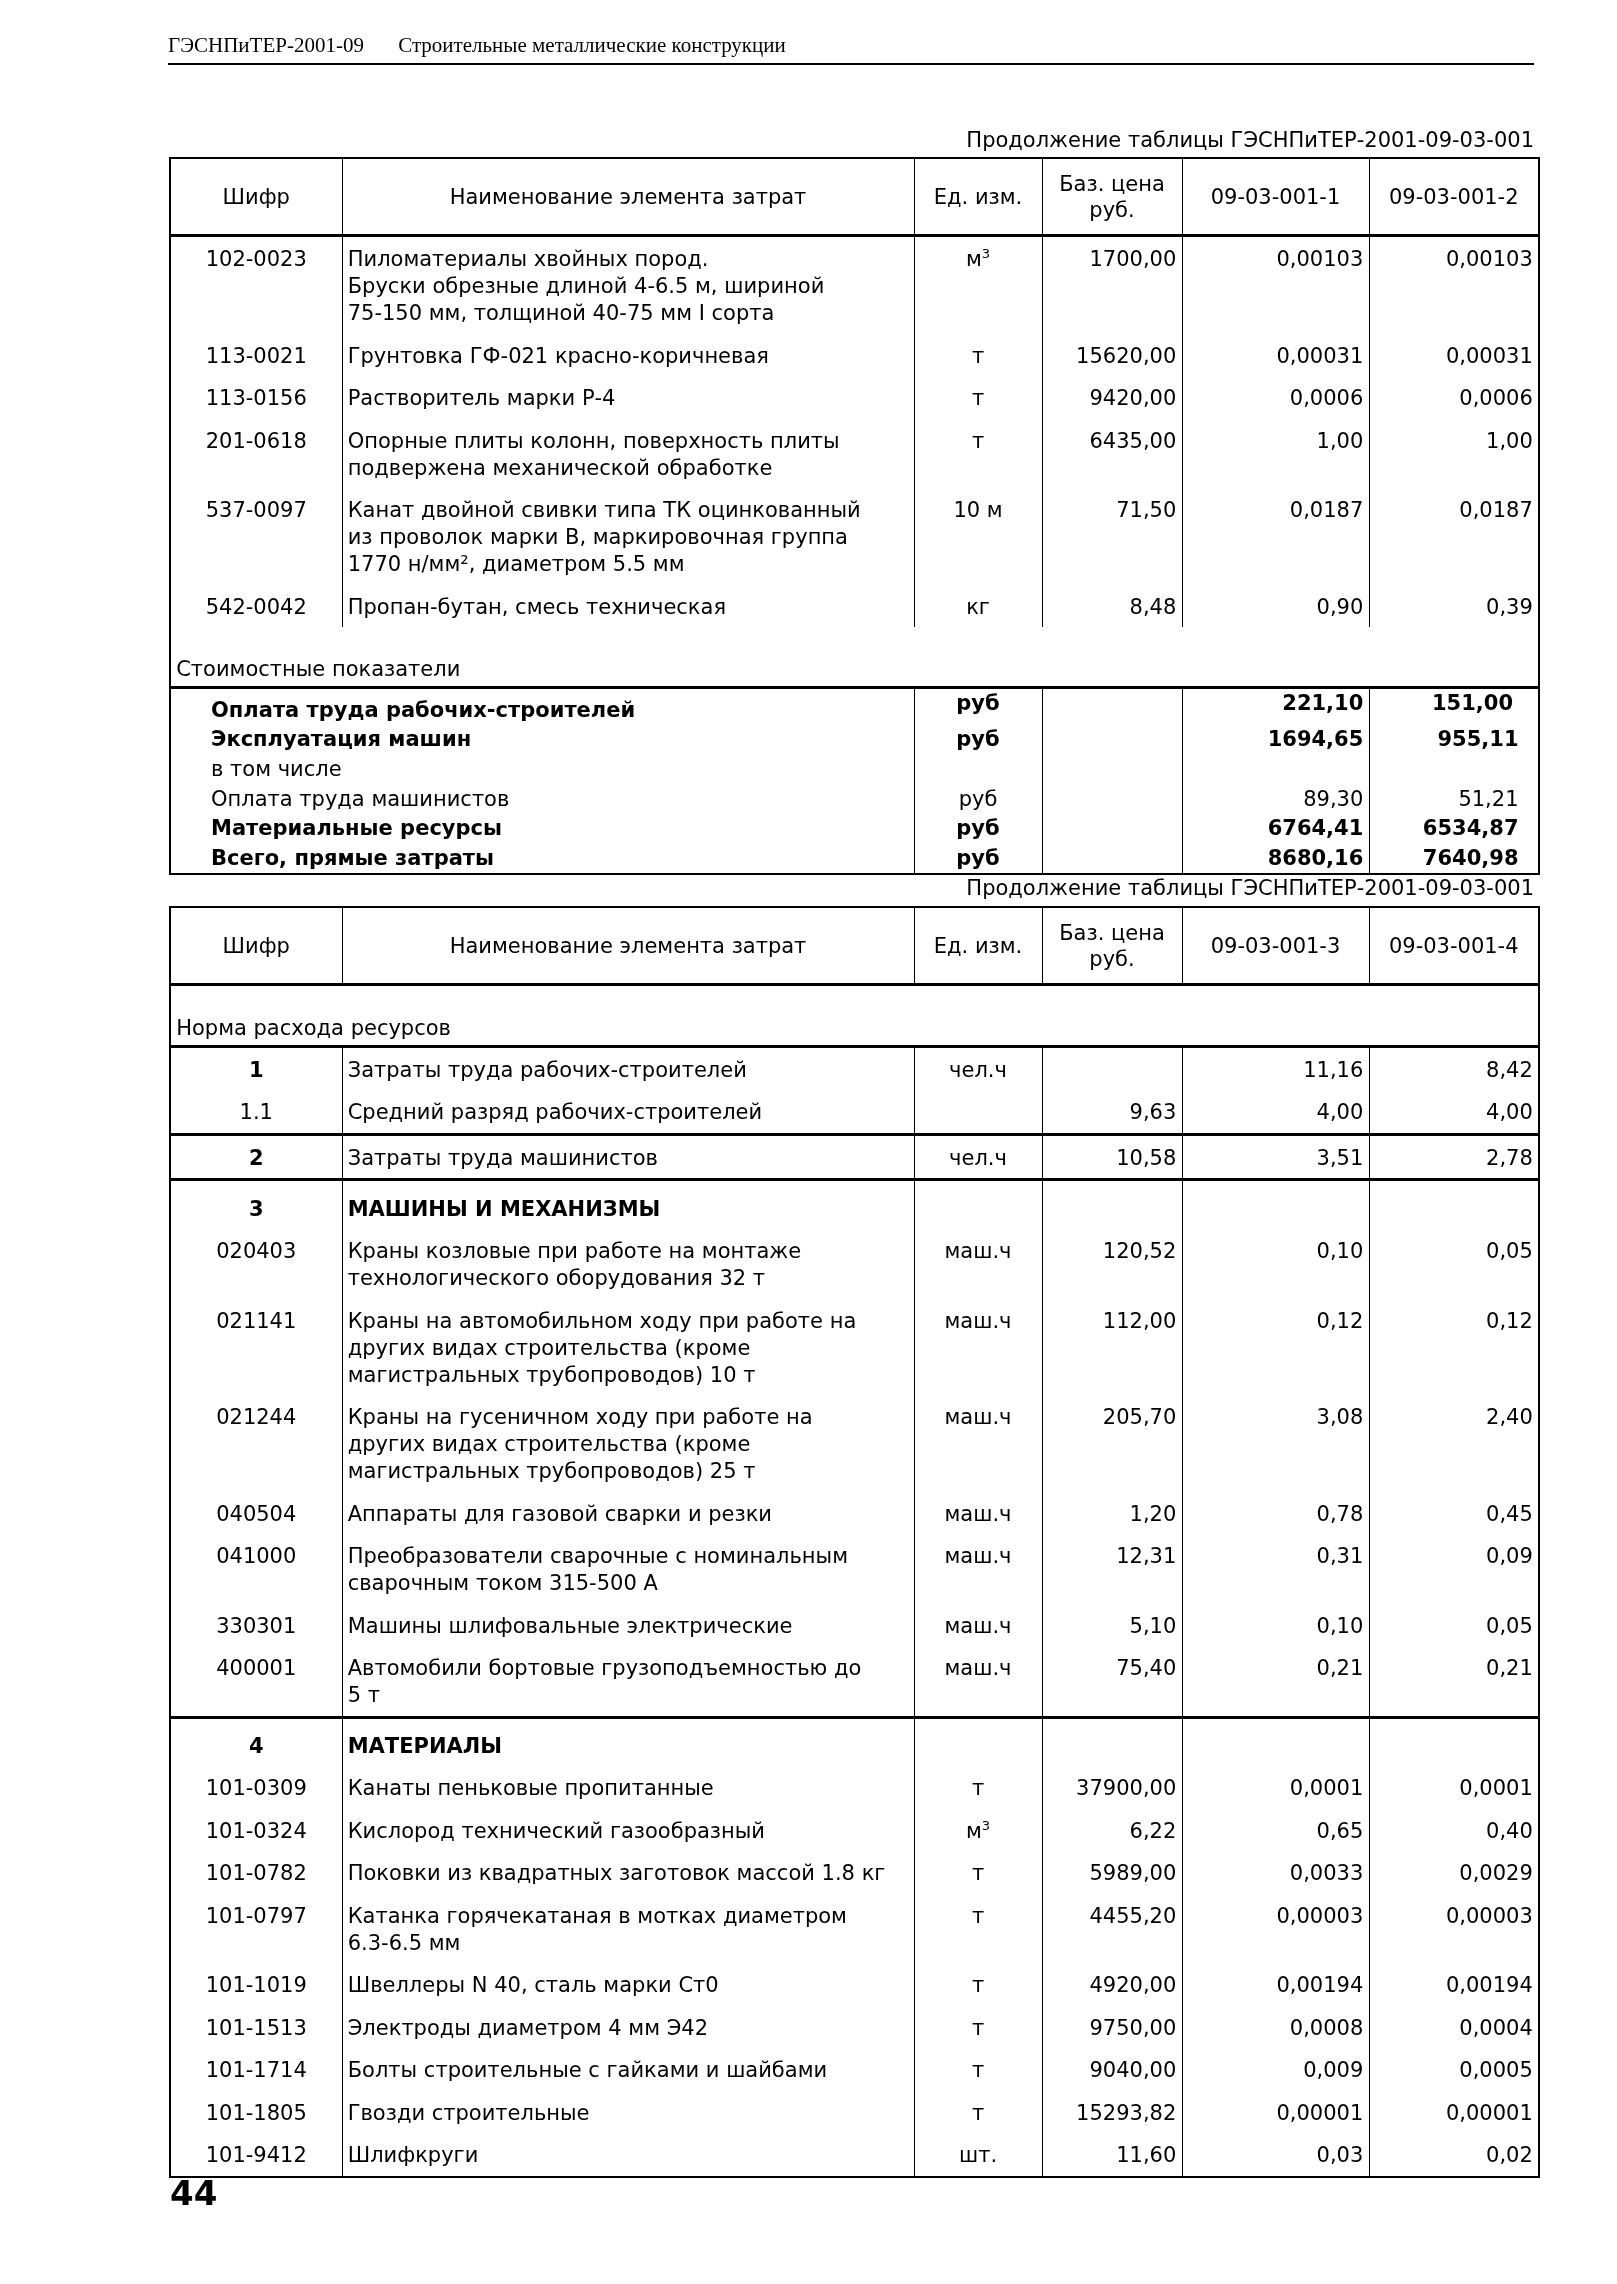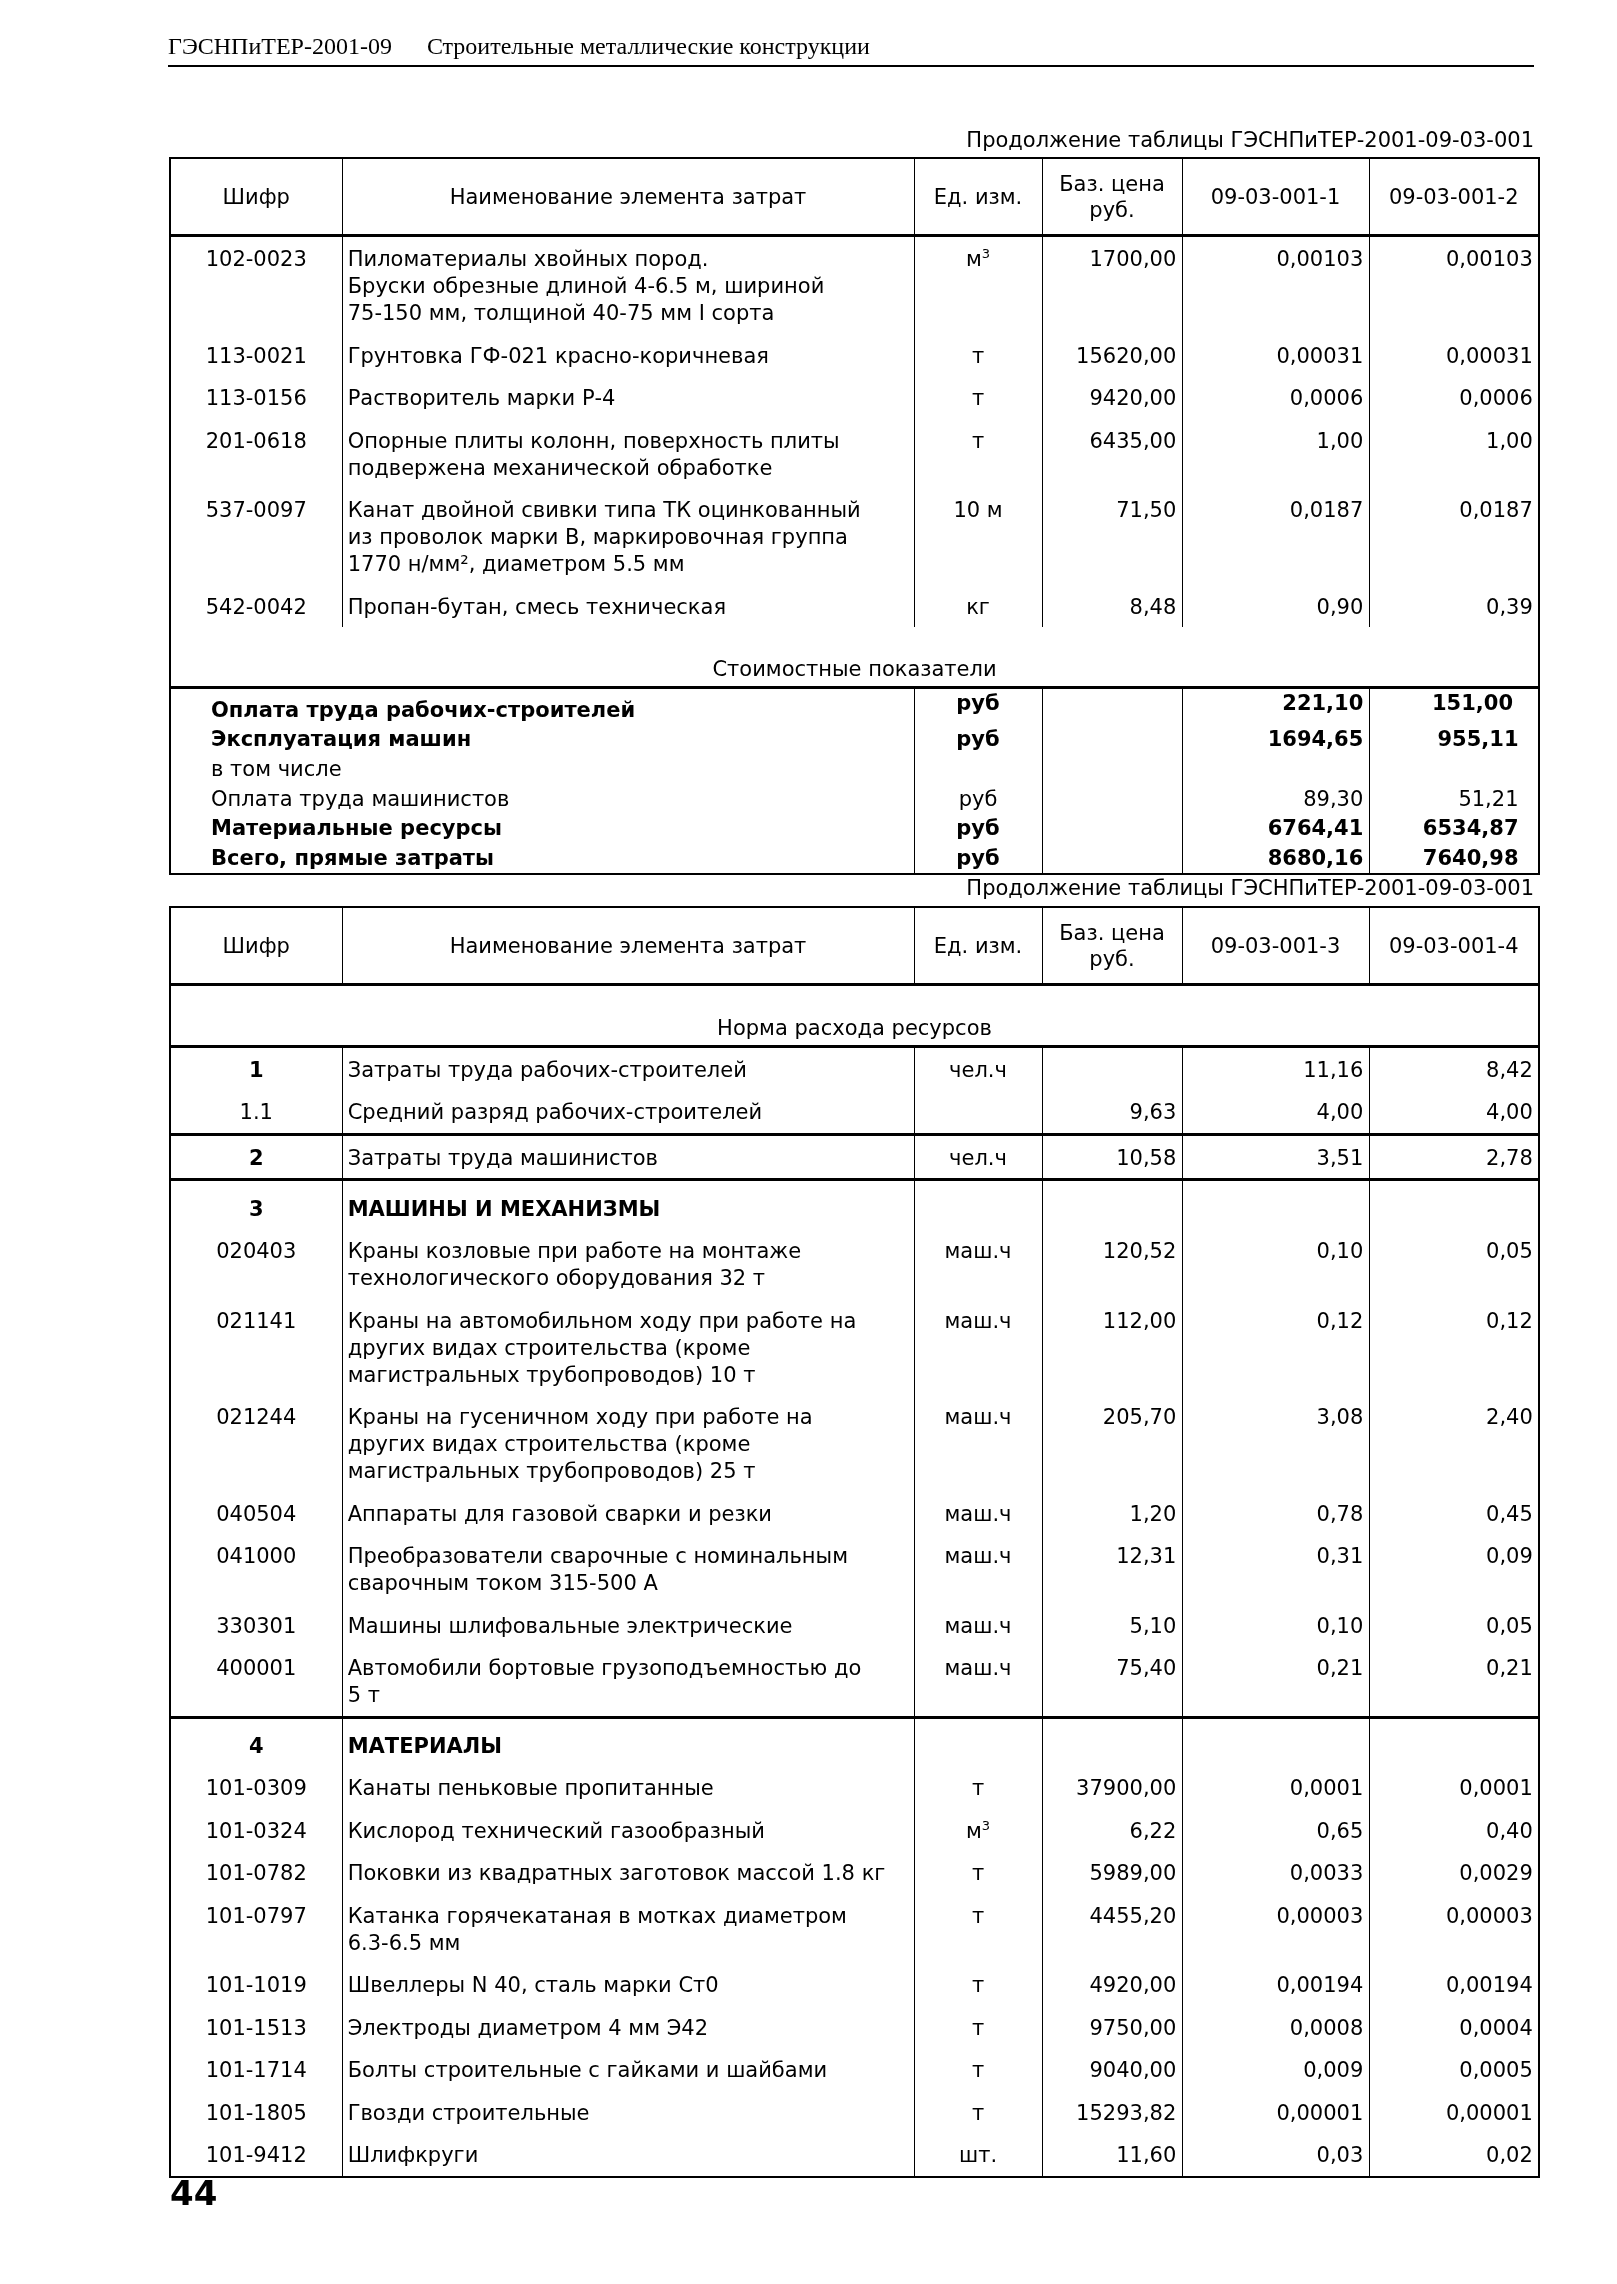--- a/index.html
+++ b/index.html
@@ -1,19 +1,19 @@
 <!DOCTYPE html>
 <html style="font-size:10.4px"><head>
 <meta charset="utf-8">
 <style>
   html, body { margin: 0; padding: 0; background: #ffffff; }
   body { width: 1617px; height: 2284px; position: relative; overflow: hidden; color: #000; }
   .page-header {
     position: absolute; left: 168px; top: 33px; width: 1366px;
-    font-family: "Liberation Serif", "DejaVu Serif", serif; font-size: 24px;
+    font-family: "Liberation Serif", "DejaVu Serif", serif; font-size: 21px;
     border-bottom: 2.6px solid #000; padding-bottom: 5.2px;
   }
   .page-header .code { margin-right: 29px; }
   .caption {
     position: absolute; right: 83px;
     font-family: "DejaVu Sans", sans-serif; font-size: 21px; white-space: nowrap;
   }
   table.norm {
     position: absolute; left: 169px; width: 1369px;
     border-collapse: collapse; table-layout: fixed;
@@ -34,21 +34,21 @@
     border-bottom: 3.9px solid #000; vertical-align: middle; text-align: center;
     height: 70px; padding: 2.6px 3.9px; line-height: 26px;
   }
   td.code { text-align: center; }
   td.name { text-align: left; padding-left: 3.9px; }
   td.unit { text-align: center; }
   td.num { text-align: right; padding-right: 19.5px; }
   td.num.last { padding-right: 5.2px; }
   tr.r td { padding-top: 9px; padding-bottom: 6.5px; }
   tr.section-label td {
-    text-align: center; border-bottom: 3.3px solid #000; padding-top: 29px; padding-bottom: 2.6px;
+    text-align: left; border-bottom: 3.3px solid #000; padding-top: 29px; padding-bottom: 2.6px;
   }
   tr.bold td { font-weight: bold; }
   tr.thick-top td { border-top: 3.3px solid #000; }
   tr.sec td { padding-top: 14.3px; }
   .page-number {
     position: absolute; left: 170px; top: 2173px;
     font-family: "DejaVu Sans", sans-serif; font-weight: bold; font-size: 34px;
   }
   sup { font-size: 13px; line-height: 0; }
 </style>

